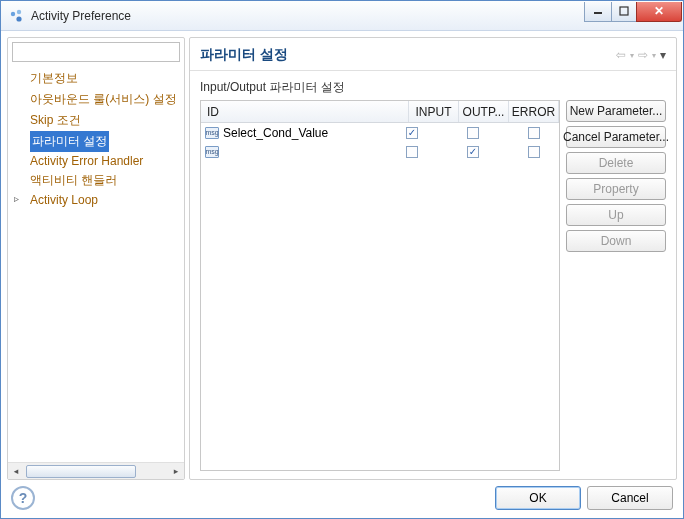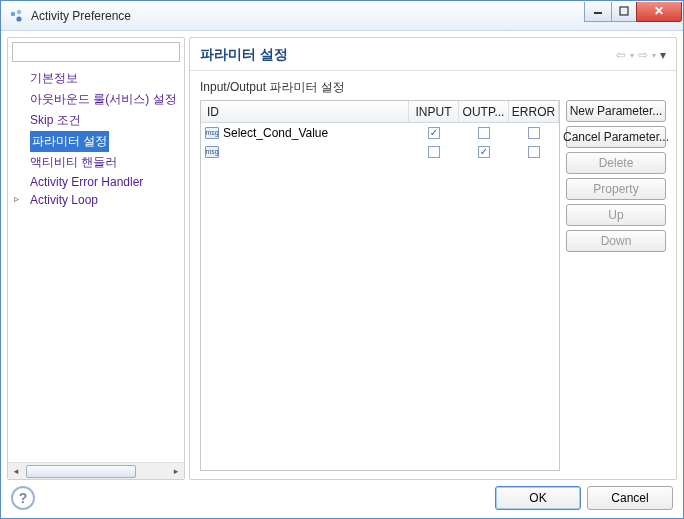--- a/index.html
+++ b/index.html
@@ -14,21 +14,21 @@
 .titlebar .winbtn { width: 28px; height: 20px; border: 1px solid #8aa3c2; border-top: none; background: linear-gradient(#f9fbfd, #dbe6f3); display: flex; align-items: center; justify-content: center; margin-left: -1px; font-size: 10px; color: #333; }
 .titlebar .winbtn.max { width: 26px; }
 .titlebar .winbtn.close { width: 46px; background: linear-gradient(#f08f85, #d9453a); color: #fff; border-color: #9a2e24; border-top-right-radius: 0; border-bottom-right-radius: 3px; font-weight: bold; font-size: 12px; }
 
 .body { flex: 1; display: flex; flex-direction: column; padding: 6px 6px 8px 6px; background: #fff; }
 .content { flex: 1; display: flex; gap: 4px; min-height: 0; }
 
 .left-panel { width: 178px; border: 1px solid #d0d0d0; border-radius: 2px; background: #fff; display: flex; flex-direction: column; position: relative; }
 .search-box { margin: 4px; height: 20px; border: 1px solid #c0c0c0; background: #fff; padding: 0 3px; }
 .tree { flex: 1; overflow: hidden; padding: 2px 0; }
-.tree-item { padding: 2px 2px 2px 22px; color: #4c1d95; white-space: nowrap; cursor: default; position: relative; }
+.tree-item { padding: 2px 2px 2px 22px; color: #a16207; white-space: nowrap; cursor: default; position: relative; }
 .tree-item.selected { background: #3478d1; color: #fff; display: inline-block; padding-right: 2px; margin-left: 22px; padding-left: 2px; }
 .tree-wrap { padding-left: 0; }
 .tree-item.expand::before { content: "▹"; position: absolute; left: 6px; top: 2px; color: #666; font-size: 10px; }
 .hscroll { height: 17px; border-top: 1px solid #e0e0e0; background: #f0f0f0; position: relative; display: flex; align-items: center; }
 .hscroll .thumb { position: absolute; left: 18px; width: 110px; height: 13px; background: linear-gradient(#fafcfe, #dce5f0); border: 1px solid #9bb0cc; border-radius: 2px; }
 .hscroll .arrow { width: 16px; height: 15px; display: flex; align-items: center; justify-content: center; color: #555; font-size: 9px; }
 .hscroll .arrow.right { position: absolute; right: 0; }
 
 .right-panel { flex: 1; display: flex; flex-direction: column; border: 1px solid #d0d0d0; border-radius: 2px; background: #fff; }
 .page-header { padding: 8px 10px 6px 10px; border-bottom: 1px solid #e0e0e0; display: flex; align-items: center; }
@@ -38,21 +38,21 @@
 
 .page-body { flex: 1; padding: 8px 10px; display: flex; flex-direction: column; }
 .group-label { color: #333; margin-bottom: 4px; }
 .table-area { flex: 1; display: flex; gap: 6px; min-height: 0; }
 .table-wrap { flex: 1; border: 1px solid #c8c8c8; background: #fff; display: flex; flex-direction: column; }
 .thead { display: flex; background: linear-gradient(#fdfdfe, #eef2f7); border-bottom: 1px solid #d4d8de; height: 22px; align-items: center; }
 .th { padding: 0 6px; border-right: 1px solid #dbe0e7; height: 100%; display: flex; align-items: center; color: #222; }
 .th.id { flex: 1; }
 .th.chk { width: 50px; justify-content: center; }
 .tbody { flex: 1; overflow: hidden; }
-.trow { display: flex; height: 19px; align-items: center; }
+.trow { display: flex; height: 19px; align-items: center; gap: 11px; }
 .td { padding: 0 4px; height: 100%; display: flex; align-items: center; }
 .td.id { flex: 1; gap: 4px; }
 .td.chk { width: 50px; justify-content: center; }
 .msg-icon { width: 14px; height: 12px; border: 1px solid #7a9cc6; background: #eaf1fa; font-size: 7px; color: #3a5a85; display: flex; align-items: center; justify-content: center; border-radius: 1px; }
 .chkbox { width: 12px; height: 12px; border: 1px solid #8aa3c2; background: #fdfdfe; display: flex; align-items: center; justify-content: center; font-size: 10px; color: #2a5ca8; line-height: 1; }
 
 .btn-col { width: 100px; display: flex; flex-direction: column; gap: 4px; }
 .btn { height: 22px; border: 1px solid #a8a8a8; border-radius: 3px; background: linear-gradient(#fdfdfd, #ececec); color: #222; display: flex; align-items: center; justify-content: center; padding: 0 4px; white-space: nowrap; font-size: 12px; }
 .btn.disabled { color: #9a9a9a; }
 
@@ -94,22 +94,22 @@
     <div class="content">
 
       <div class="left-panel">
         <input class="search-box" style="">
         <div class="tree">
           <div class="tree-wrap">
             <div class="tree-item">기본정보</div>
             <div class="tree-item">아웃바운드 룰(서비스) 설정</div>
             <div class="tree-item">Skip 조건</div>
             <div style="padding-left:0;"><span class="tree-item selected">파라미터 설정</span></div>
+            <div class="tree-item">Activity Error Handler</div>
             <div class="tree-item">액티비티 핸들러</div>
-            <div class="tree-item">Activity Error Handler</div>
             <div class="tree-item expand">Activity Loop</div>
           </div>
         </div>
         <div class="hscroll">
           <div class="arrow">◂</div>
           <div class="thumb"></div>
           <div class="arrow right">▸</div>
         </div>
       </div>
 

